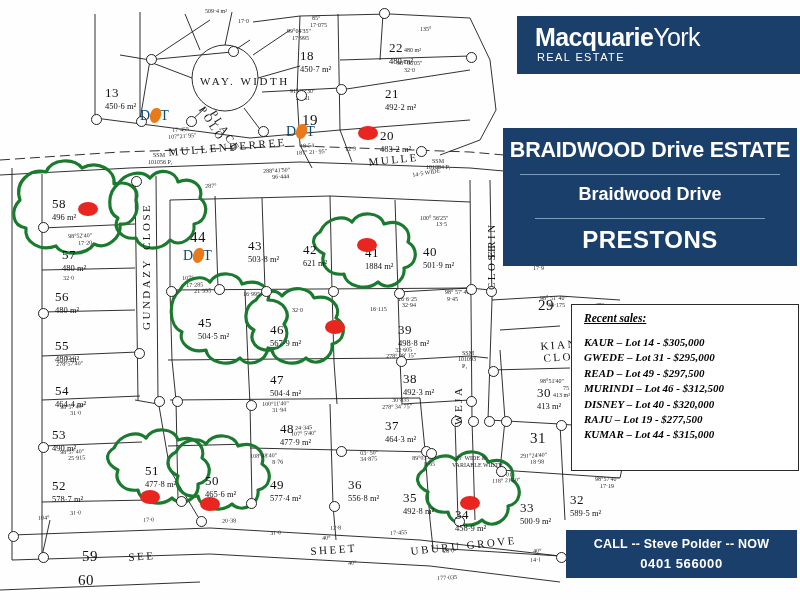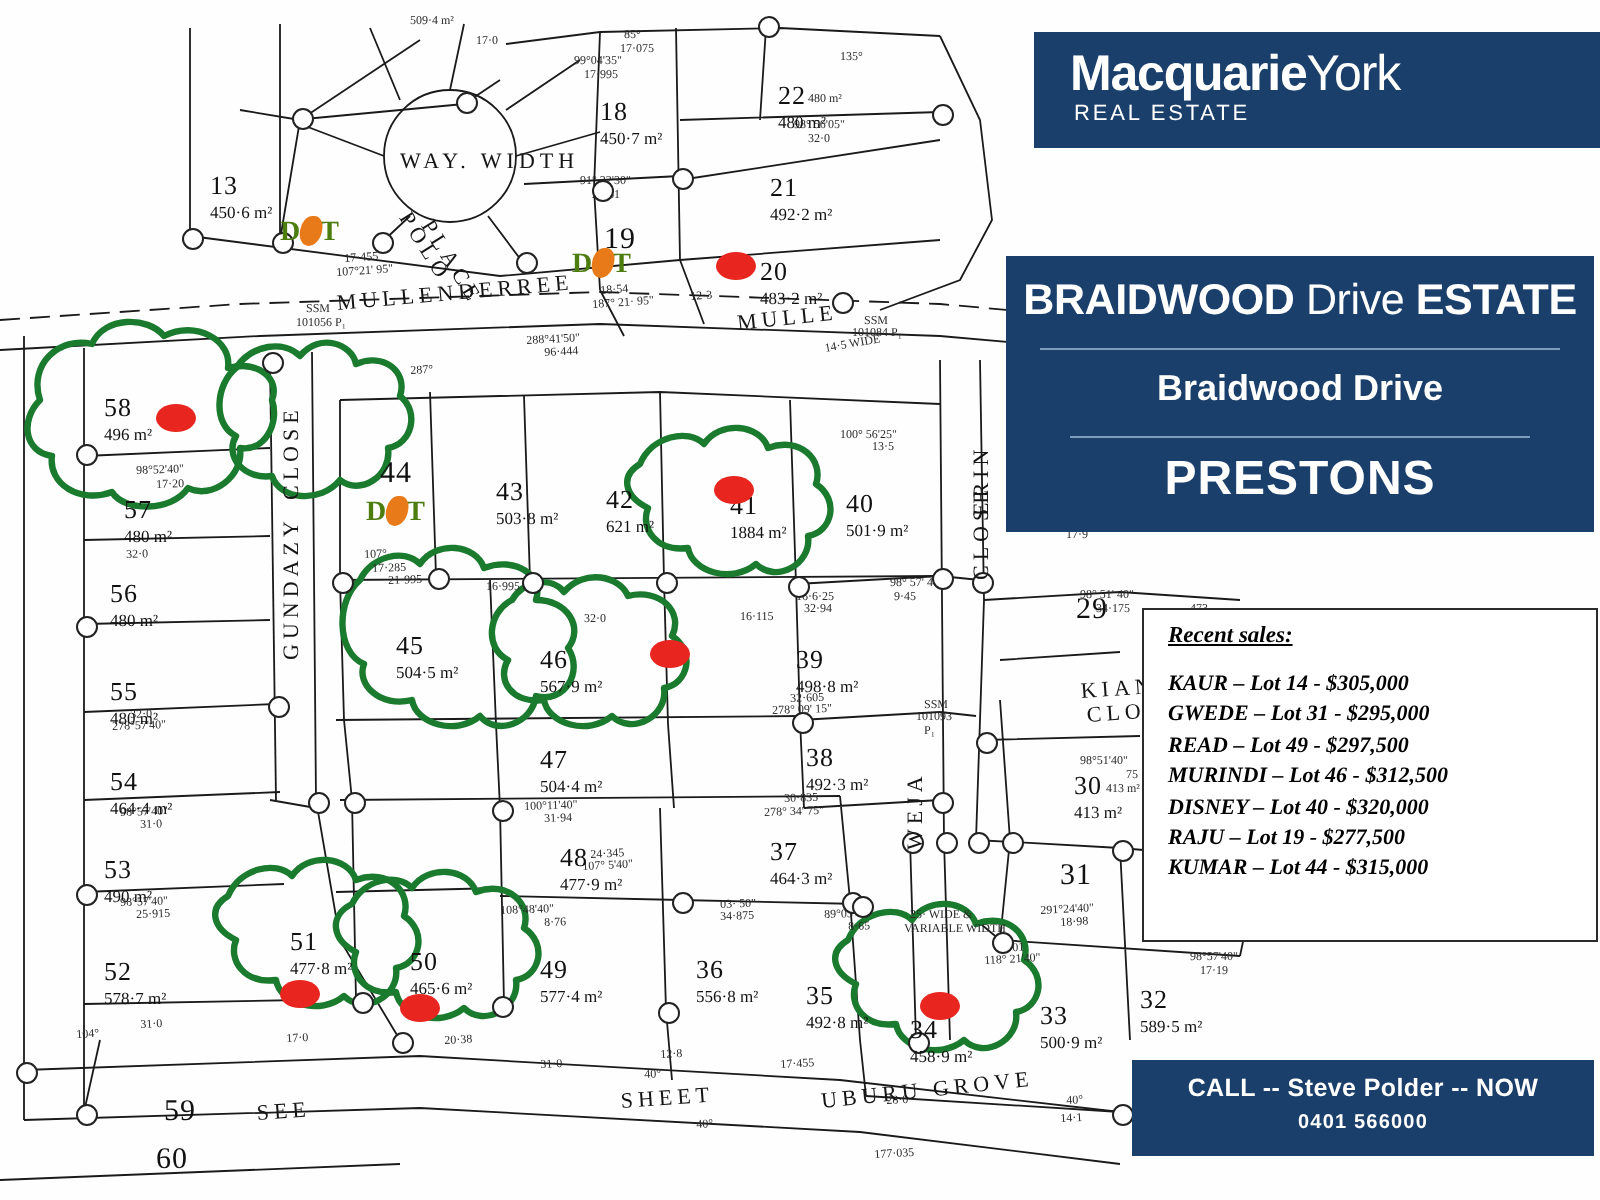--- a/index.html
+++ b/index.html
@@ -26,52 +26,52 @@
 
   .node-circle{position:absolute;width:9px;height:9px;border:1px solid #222;
                border-radius:50%;background:#fff;font-size:5px;line-height:7px;
                text-align:center;color:#222;}
 
   
   .sale-dot{position:absolute;width:20px;height:14px;border-radius:50%;
             background:#e8251e;}
   
   .dep-stamp{position:absolute;font-family:"Liberation Serif",serif;
-             font-weight:bold;font-size:14px;letter-spacing:1px;
-             color:#4d7c0f;}
+             font-weight:normal;font-size:14px;letter-spacing:1px;
+             color:#0c4a6e;}
   .dep-stamp .blob{display:inline-block;width:11px;height:15px;
              background:#e97a19;border-radius:45% 45% 50% 50%;
              transform:skewX(-9deg);vertical-align:-3px;margin:0 -1px;}
 
   
   .navy{position:absolute;background:#1b3f6b;color:#fff;}
   #logo-panel{left:517px;top:16px;width:308px;height:58px;}
   #logo-main{position:absolute;left:18px;top:7px;font-size:25px;
              font-weight:bold;letter-spacing:-.6px;}
   #logo-main .york{font-weight:normal;}
   #logo-sub{position:absolute;left:20px;top:35px;font-size:11px;
             letter-spacing:1.4px;}
 
   #title-panel{left:503px;top:128px;width:294px;height:138px;}
   #title-panel .line1{position:absolute;left:0;right:0;top:10px;
         text-align:center;font-size:21.5px;font-weight:bold;letter-spacing:-.2px;}
-  #title-panel .line1 .drive{font-weight:normal;}
+  #title-panel .line1 .drive{font-weight:bold;}
   #title-panel .rule{position:absolute;height:1px;background:#7d9dbd;}
   #title-panel .rule.r1{left:17px;right:17px;top:46px;}
   #title-panel .rule.r2{left:32px;right:32px;top:90px;}
   #title-panel .line2{position:absolute;left:0;right:0;top:56px;
         text-align:center;font-size:18px;font-weight:bold;}
   #title-panel .line3{position:absolute;left:0;right:0;top:98px;
         text-align:center;font-size:24px;font-weight:bold;letter-spacing:.5px;}
 
   #contact-panel{left:566px;top:530px;width:231px;height:48px;}
   #contact-panel .c1{position:absolute;left:0;right:0;top:7px;text-align:center;
         font-size:12.5px;font-weight:bold;letter-spacing:.2px;}
   #contact-panel .c2{position:absolute;left:0;right:0;top:26px;text-align:center;
-        font-size:10px;font-weight:bold;letter-spacing:.6px;}
+        font-size:13px;font-weight:bold;letter-spacing:.6px;}
 
   
   #sales-box{position:absolute;left:571px;top:304px;width:226px;height:165px;
              background:#fff;border:1px solid #2b2b2b;}
   #sales-title{position:absolute;left:12px;top:7px;font-size:11.5px;
                font-weight:bold;font-style:italic;text-decoration:underline;
                font-family:"Liberation Serif",serif;}
   #sales-list{position:absolute;left:12px;top:30px;right:4px;}
   .sale-row{font-family:"Liberation Serif",serif;font-size:11px;
             font-weight:bold;font-style:italic;line-height:15.4px;

